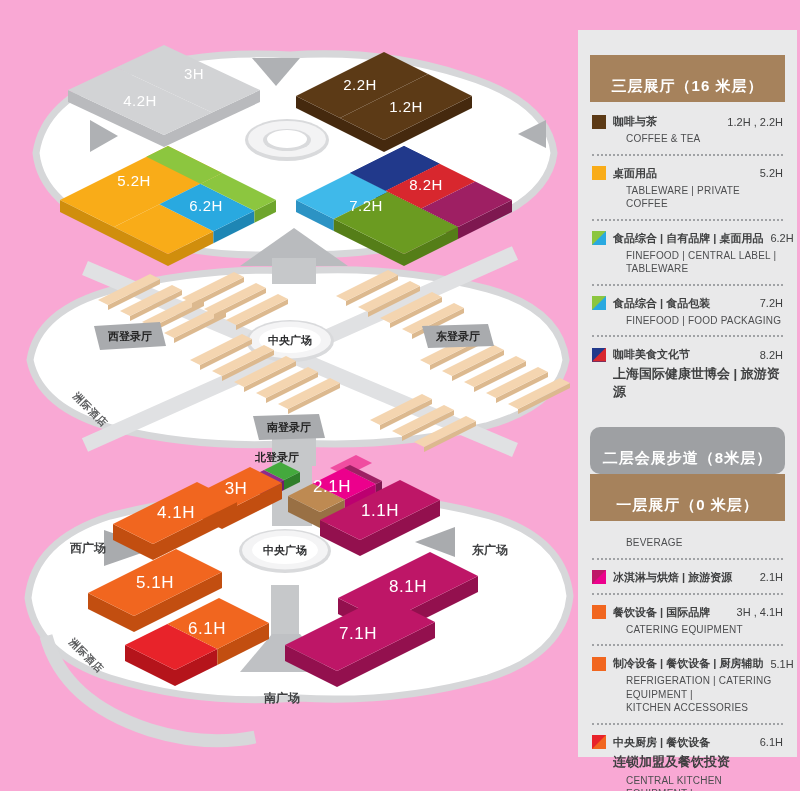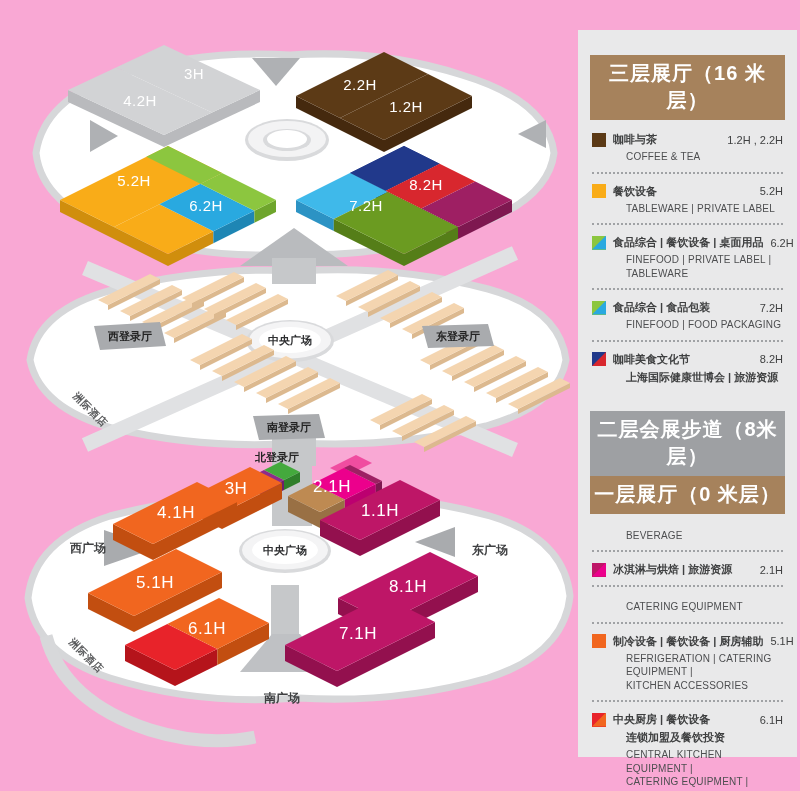--- a/index.html
+++ b/index.html
@@ -9,34 +9,34 @@
   text{font-family:"Liberation Sans","DejaVu Sans",sans-serif;}
   .hall-lb{fill:#ffffff;font-size:15px;letter-spacing:.5px;}
   .hall-lb1f{fill:#ffffff;font-size:17px;letter-spacing:.5px;}
   .plaza-lb{fill:#3f4042;font-size:12px;font-weight:bold;}
   .banner-lb{fill:#232323;font-size:11px;font-weight:bold;}
   .ring-lb{fill:#2e2f31;font-size:11px;font-weight:bold;}
   .hotel-lb{fill:#58595b;font-size:10px;font-weight:bold;letter-spacing:1px;}
   
   #panel{position:absolute;left:578px;top:30px;width:219px;height:727px;background:#e9e9ea;
          box-sizing:border-box;padding:25px 12px 10px 12px;}
-  .lg-header{color:#fff;font-size:20px;font-weight:bold;text-align:center;
-             padding:5px 0 6px 0;letter-spacing:1px;}
+  .lg-header{color:#fff;font-size:15px;font-weight:bold;text-align:center;
+             padding:22px 0 6px 0;letter-spacing:1px;}
   .hd-brown{background:#a6825c;}
-  .hd-gray{background:#9ea0a3;margin-top:26px;}
+  .hd-gray{background:#9ea0a3;margin-top:26px;border-radius:10px;}
   .hd-gap{}
   .items{margin-top:10px;}
   .item{padding:2px 2px 0 2px;}
   .row1{display:flex;align-items:center;gap:7px;}
   .sw{width:14px;height:14px;position:relative;flex:0 0 14px;}
   .sw i{position:absolute;inset:0;display:block;}
   .sw i.b{clip-path:polygon(100% 0,100% 100%,0 100%);}
   .zh{font-size:11px;font-weight:bold;color:#3f4041;white-space:nowrap;}
   .halls{margin-left:auto;font-size:11px;font-weight:normal;color:#3f4041;white-space:nowrap;}
-  .zh2{font-size:11px;font-weight:bold;color:#3f4041;margin:3px 0 0 34px;}
+  .zh2{font-size:13px;font-weight:bold;color:#3f4041;margin:3px 0 0 21px;}
   .en{font-size:10px;color:#4d4e50;margin:3px 0 0 34px;line-height:1.35;
       letter-spacing:.2px;white-space:pre-line;}
   .divider{border-top:2px dotted #a0a2a5;margin:8px 0 8px 0;}
 </style>
 </head>
 <body>
 
 <div id="stage">
 
 <svg id="mapsvg" width="800" height="791" viewBox="0 0 800 791">
@@ -313,37 +313,37 @@
       <div class="en">COFFEE &amp; TEA</div>
       <div class="divider"></div>
     </div>
 
     <div class="item">
       <div class="row1">
         <span class="sw">
               <i class="a" style="background: rgb(249, 172, 24);"></i>
               <i class="b"></i>
             </span>
-        <span class="zh">餐饮设备</span>
+        <span class="zh">桌面用品</span>
         <span class="halls">5.2H</span>
       </div>
-      <div class="en">TABLEWARE | PRIVATE LABEL</div>
+      <div class="en">TABLEWARE | PRIVATE COFFEE</div>
       <div class="divider"></div>
     </div>
 
     <div class="item">
       <div class="row1">
         <span class="sw">
               <i class="a" style="background: rgb(140, 198, 63);"></i>
               <i class="b" style="background: rgb(41, 169, 224);"></i>
             </span>
-        <span class="zh">食品综合 | 餐饮设备 | 桌面用品</span>
+        <span class="zh">食品综合 | 自有品牌 | 桌面用品</span>
         <span class="halls">6.2H</span>
       </div>
-      <div class="en">FINEFOOD | PRIVATE LABEL | TABLEWARE</div>
+      <div class="en">FINEFOOD | CENTRAL LABEL | TABLEWARE</div>
       <div class="divider"></div>
     </div>
 
     <div class="item">
       <div class="row1">
         <span class="sw">
               <i class="a" style="background: rgb(140, 198, 63);"></i>
               <i class="b" style="background: rgb(41, 169, 224);"></i>
             </span>
         <span class="zh">食品综合 | 食品包装</span>
@@ -382,20 +382,28 @@
               <i class="a" style="background: rgb(190, 22, 103);"></i>
               <i class="b" style="background: rgb(236, 0, 140);"></i>
             </span>
         <span class="zh">冰淇淋与烘焙 | 旅游资源</span>
         <span class="halls">2.1H</span>
       </div>
       <div class="divider"></div>
     </div>
 
     <div class="item">
+      <div class="row1">
+        <span class="sw">
+              <i class="a" style="background: rgb(241, 102, 31);"></i>
+              <i class="b"></i>
+            </span>
+        <span class="zh">餐饮设备 | 国际品牌</span>
+        <span class="halls">3H , 4.1H</span>
+      </div>
       <div class="en">CATERING EQUIPMENT</div>
       <div class="divider"></div>
     </div>
 
     <div class="item">
       <div class="row1">
         <span class="sw">
               <i class="a" style="background: rgb(241, 102, 31);"></i>
               <i class="b"></i>
             </span>

